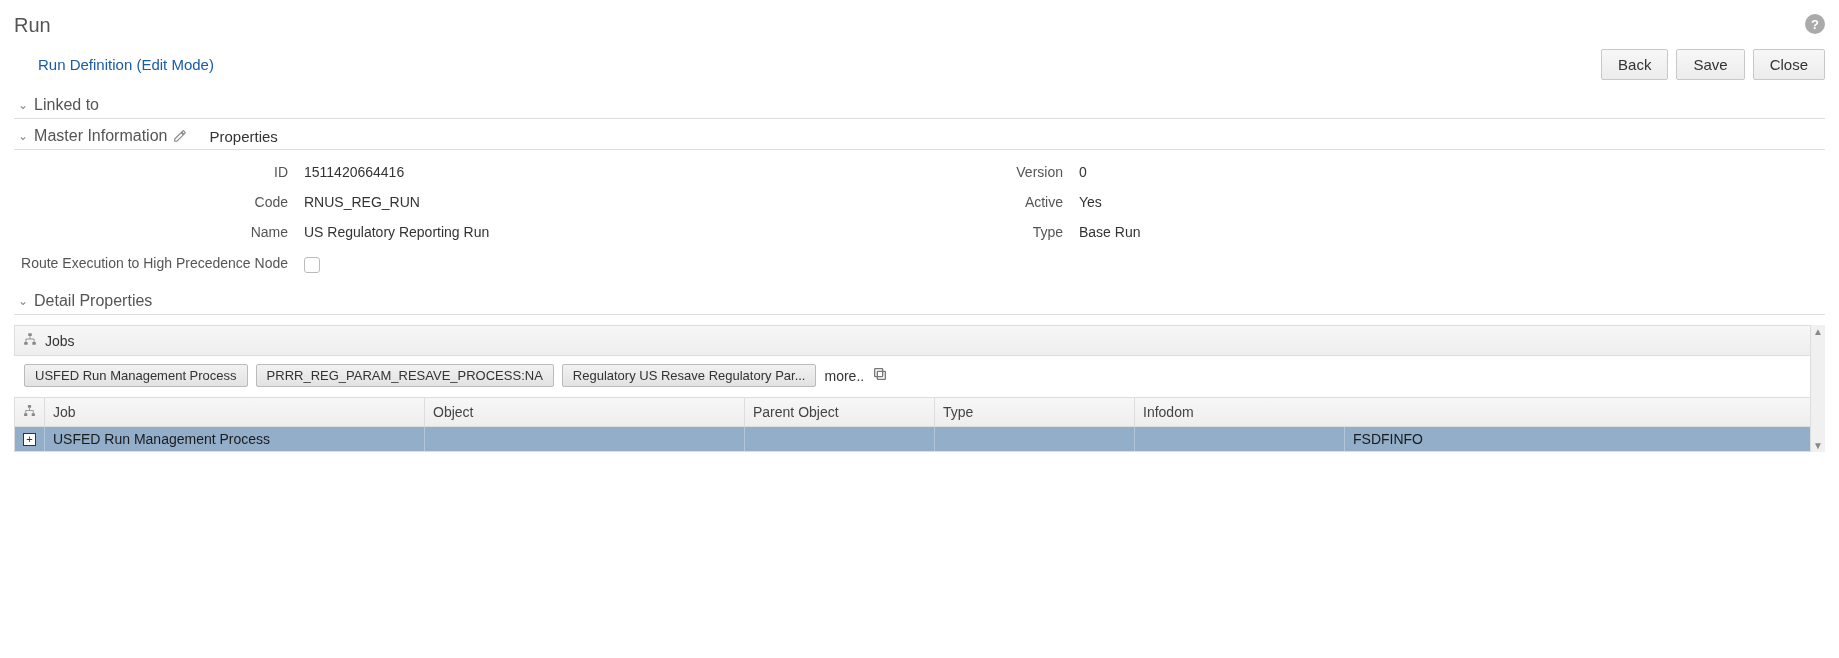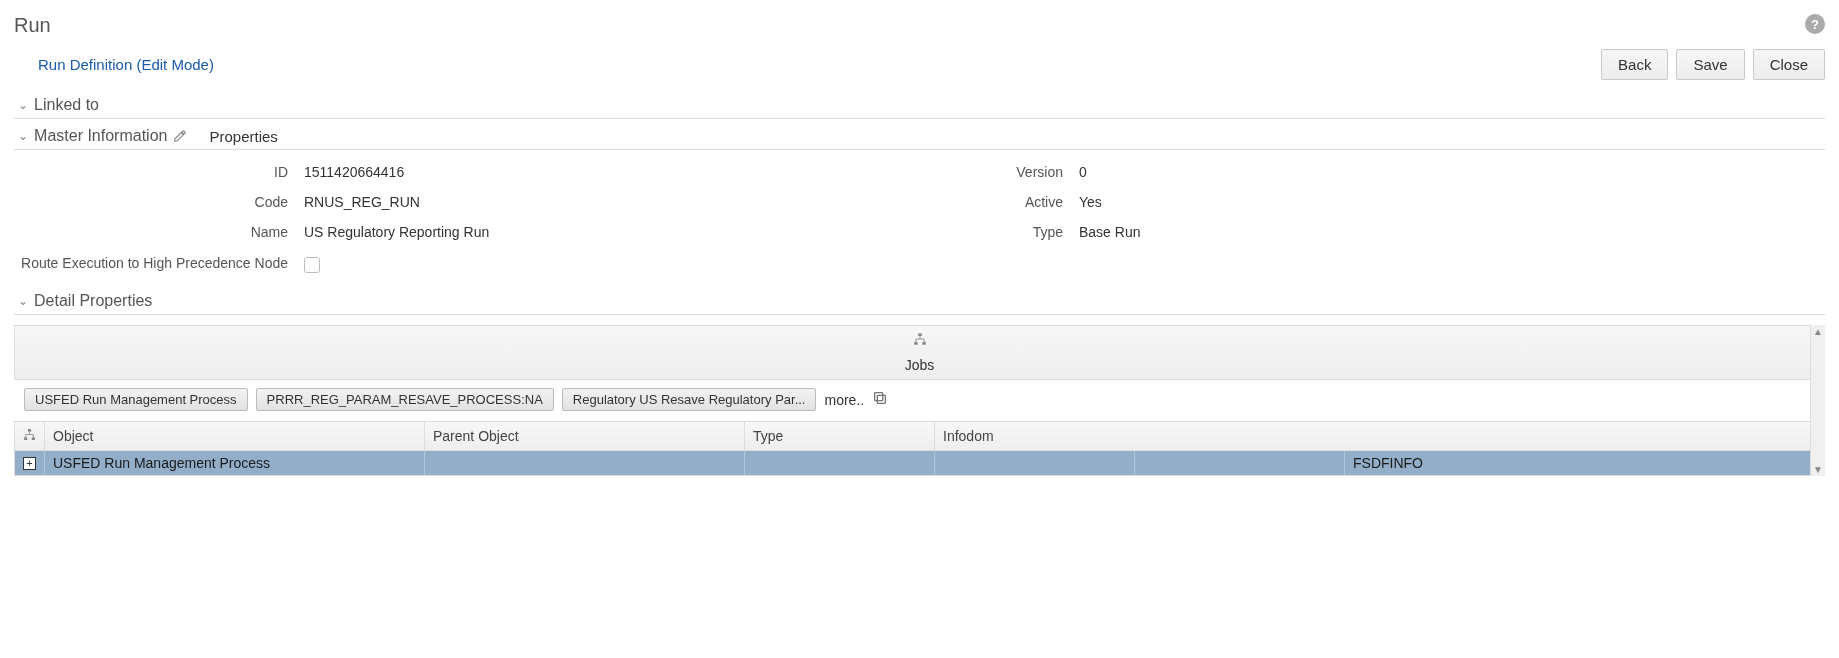--- a/index.html
+++ b/index.html
@@ -117,21 +117,20 @@
       margin-top: 3px;
     }
     .jobs-header {
       margin-top: 10px;
       display: flex;
       align-items: center;
       background: linear-gradient(#f7f7f7, #eee);
       border: 1px solid #ddd;
       padding: 6px 8px;
       gap: 8px;
-      flex-direction: column;
     }
     .tree-icon {
       color: #888;
       font-size: 13px;
     }
     .tags-row {
       display: flex;
       align-items: center;
       gap: 8px;
       padding: 8px 2px 10px 10px;
@@ -317,20 +316,21 @@
     <div class="grid">
       <div class="grid-head">
         <div>
           <svg width="13" height="13" viewBox="0 0 24 24" fill="#888">
               <rect x="9" y="2" width="6" height="5" rx="1"></rect>
               <rect x="2" y="17" width="6" height="5" rx="1"></rect>
               <rect x="16" y="17" width="6" height="5" rx="1"></rect>
               <path d="M12 7v5M12 12H5v5M12 12h7v5" stroke="#888" stroke-width="1.5" fill="none"></path>
             </svg>
         </div>
+        <div>Job</div>
         <div>Object</div>
         <div>Parent Object</div>
         <div>Type</div>
         <div>Infodom</div>
       </div>
       <div class="grid-row">
         <div class="expand-cell">
             <span class="plus-box">+</span>
           </div>
         <div>USFED Run Management Process</div>

